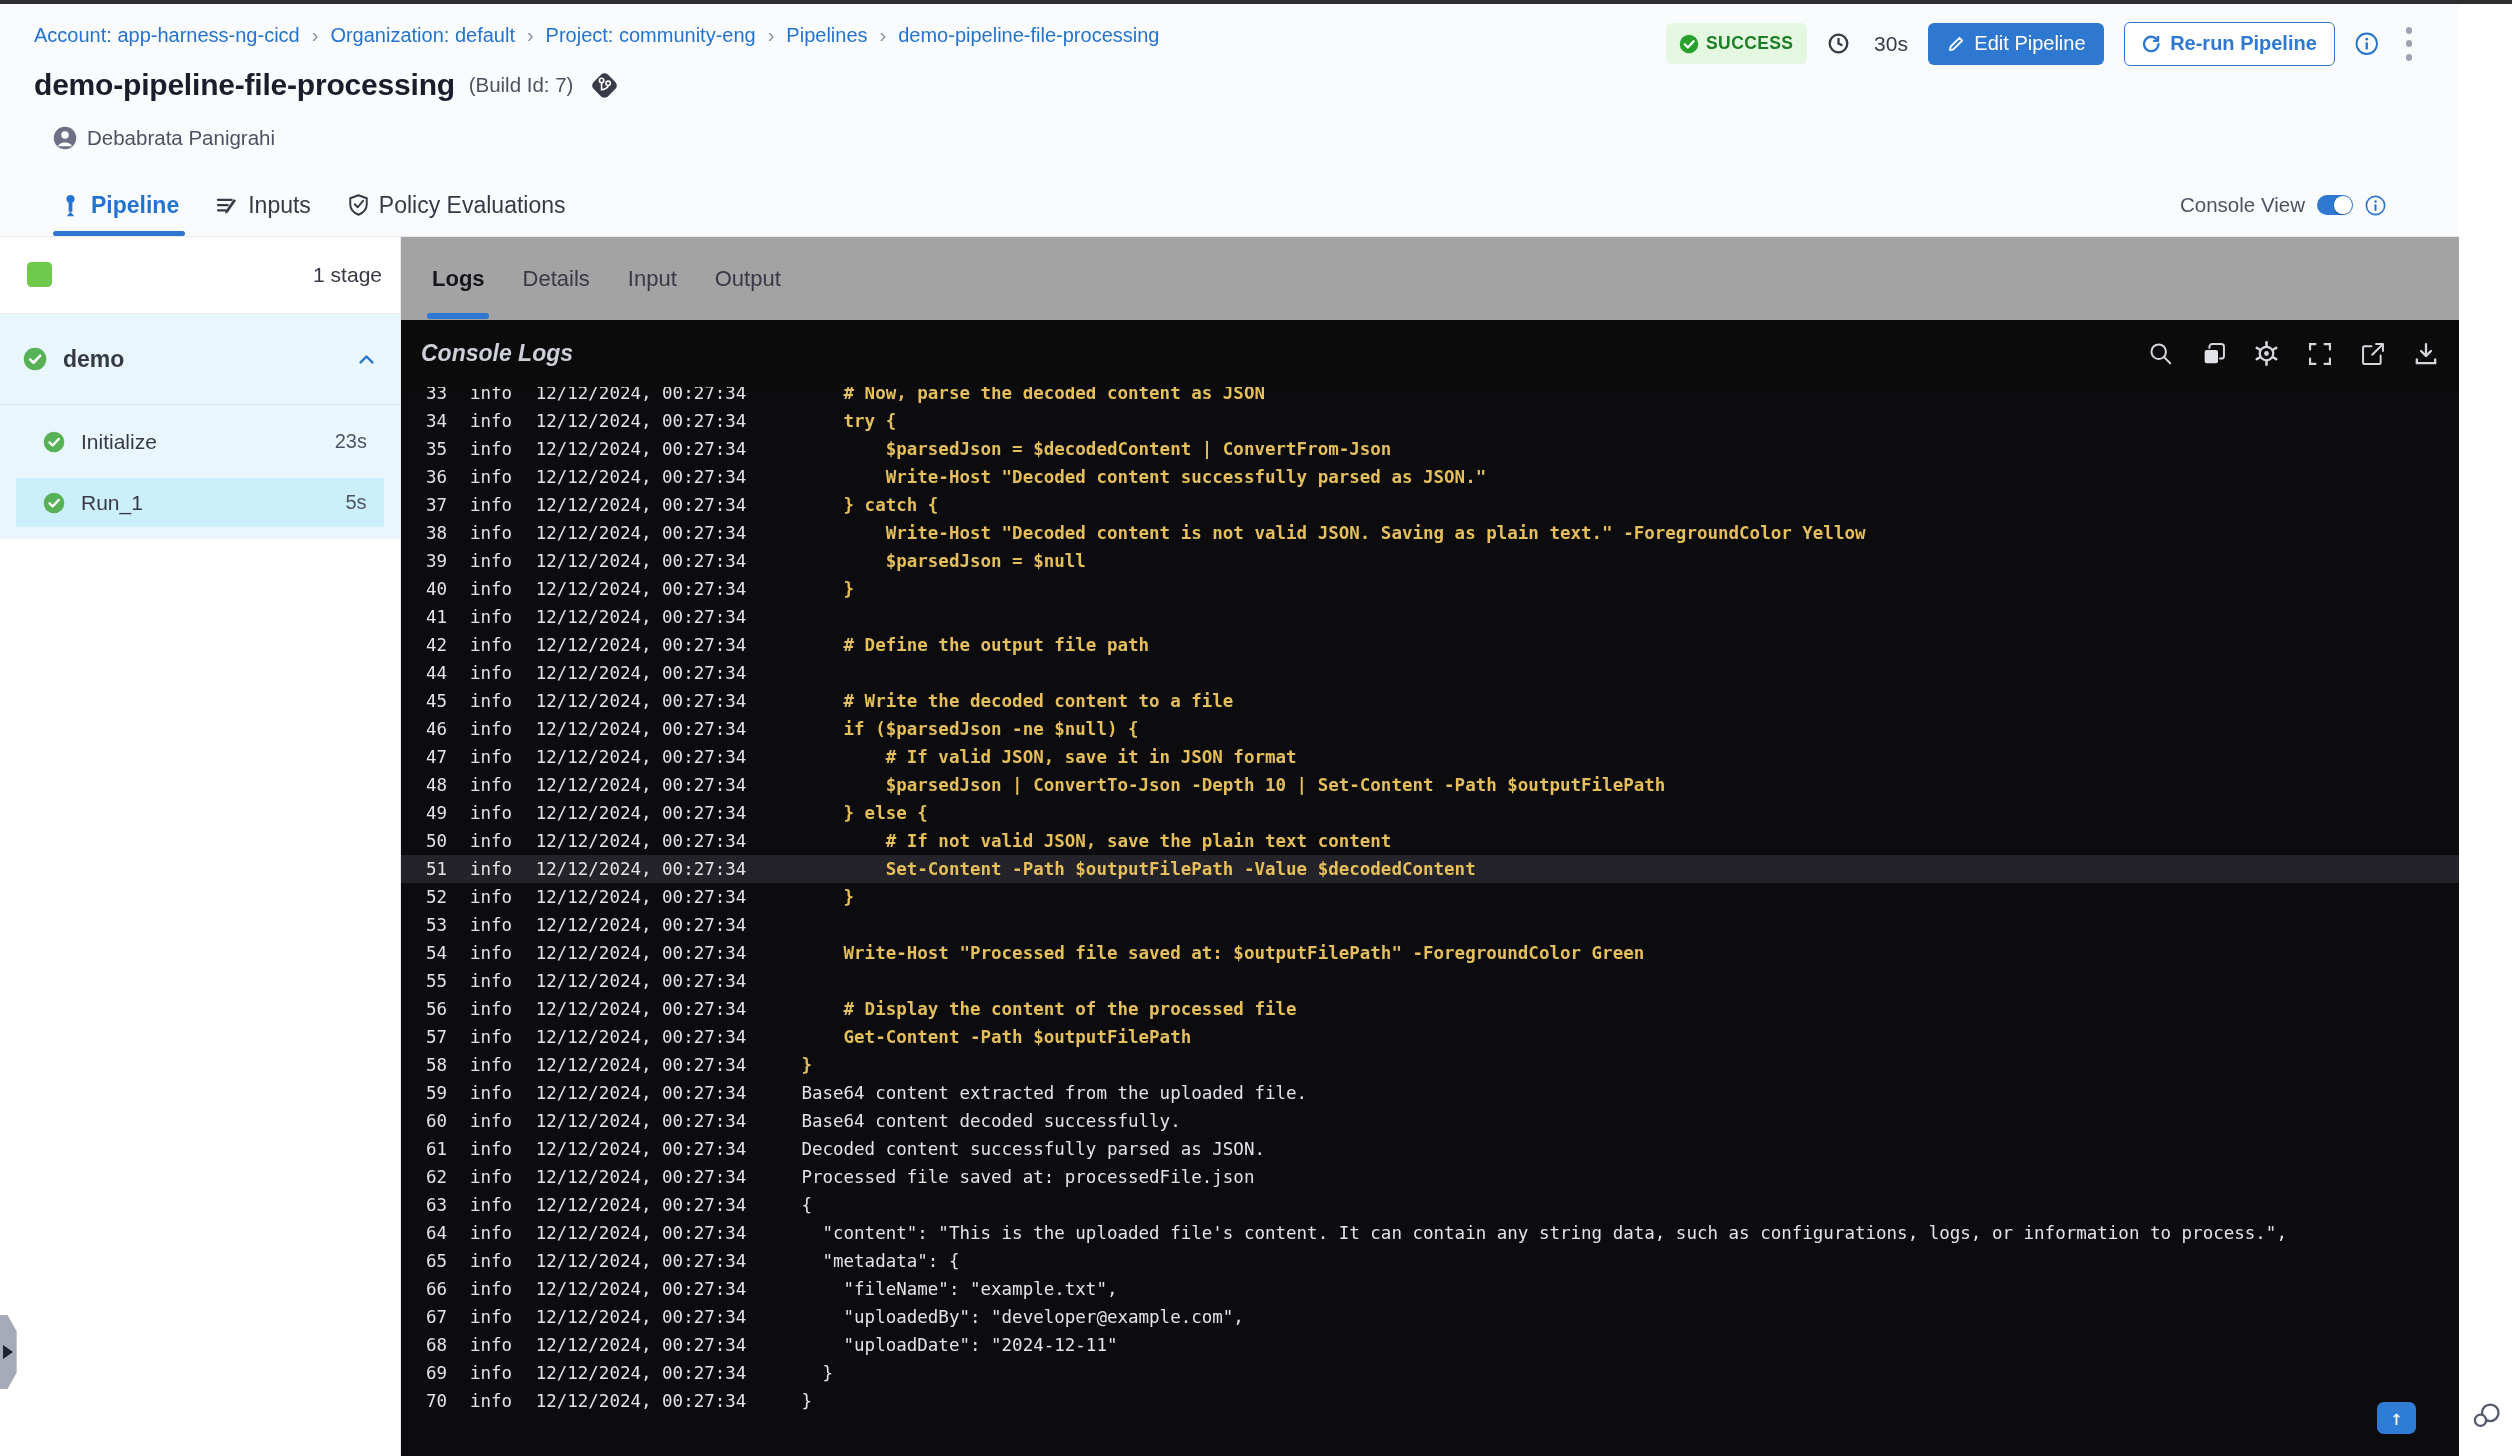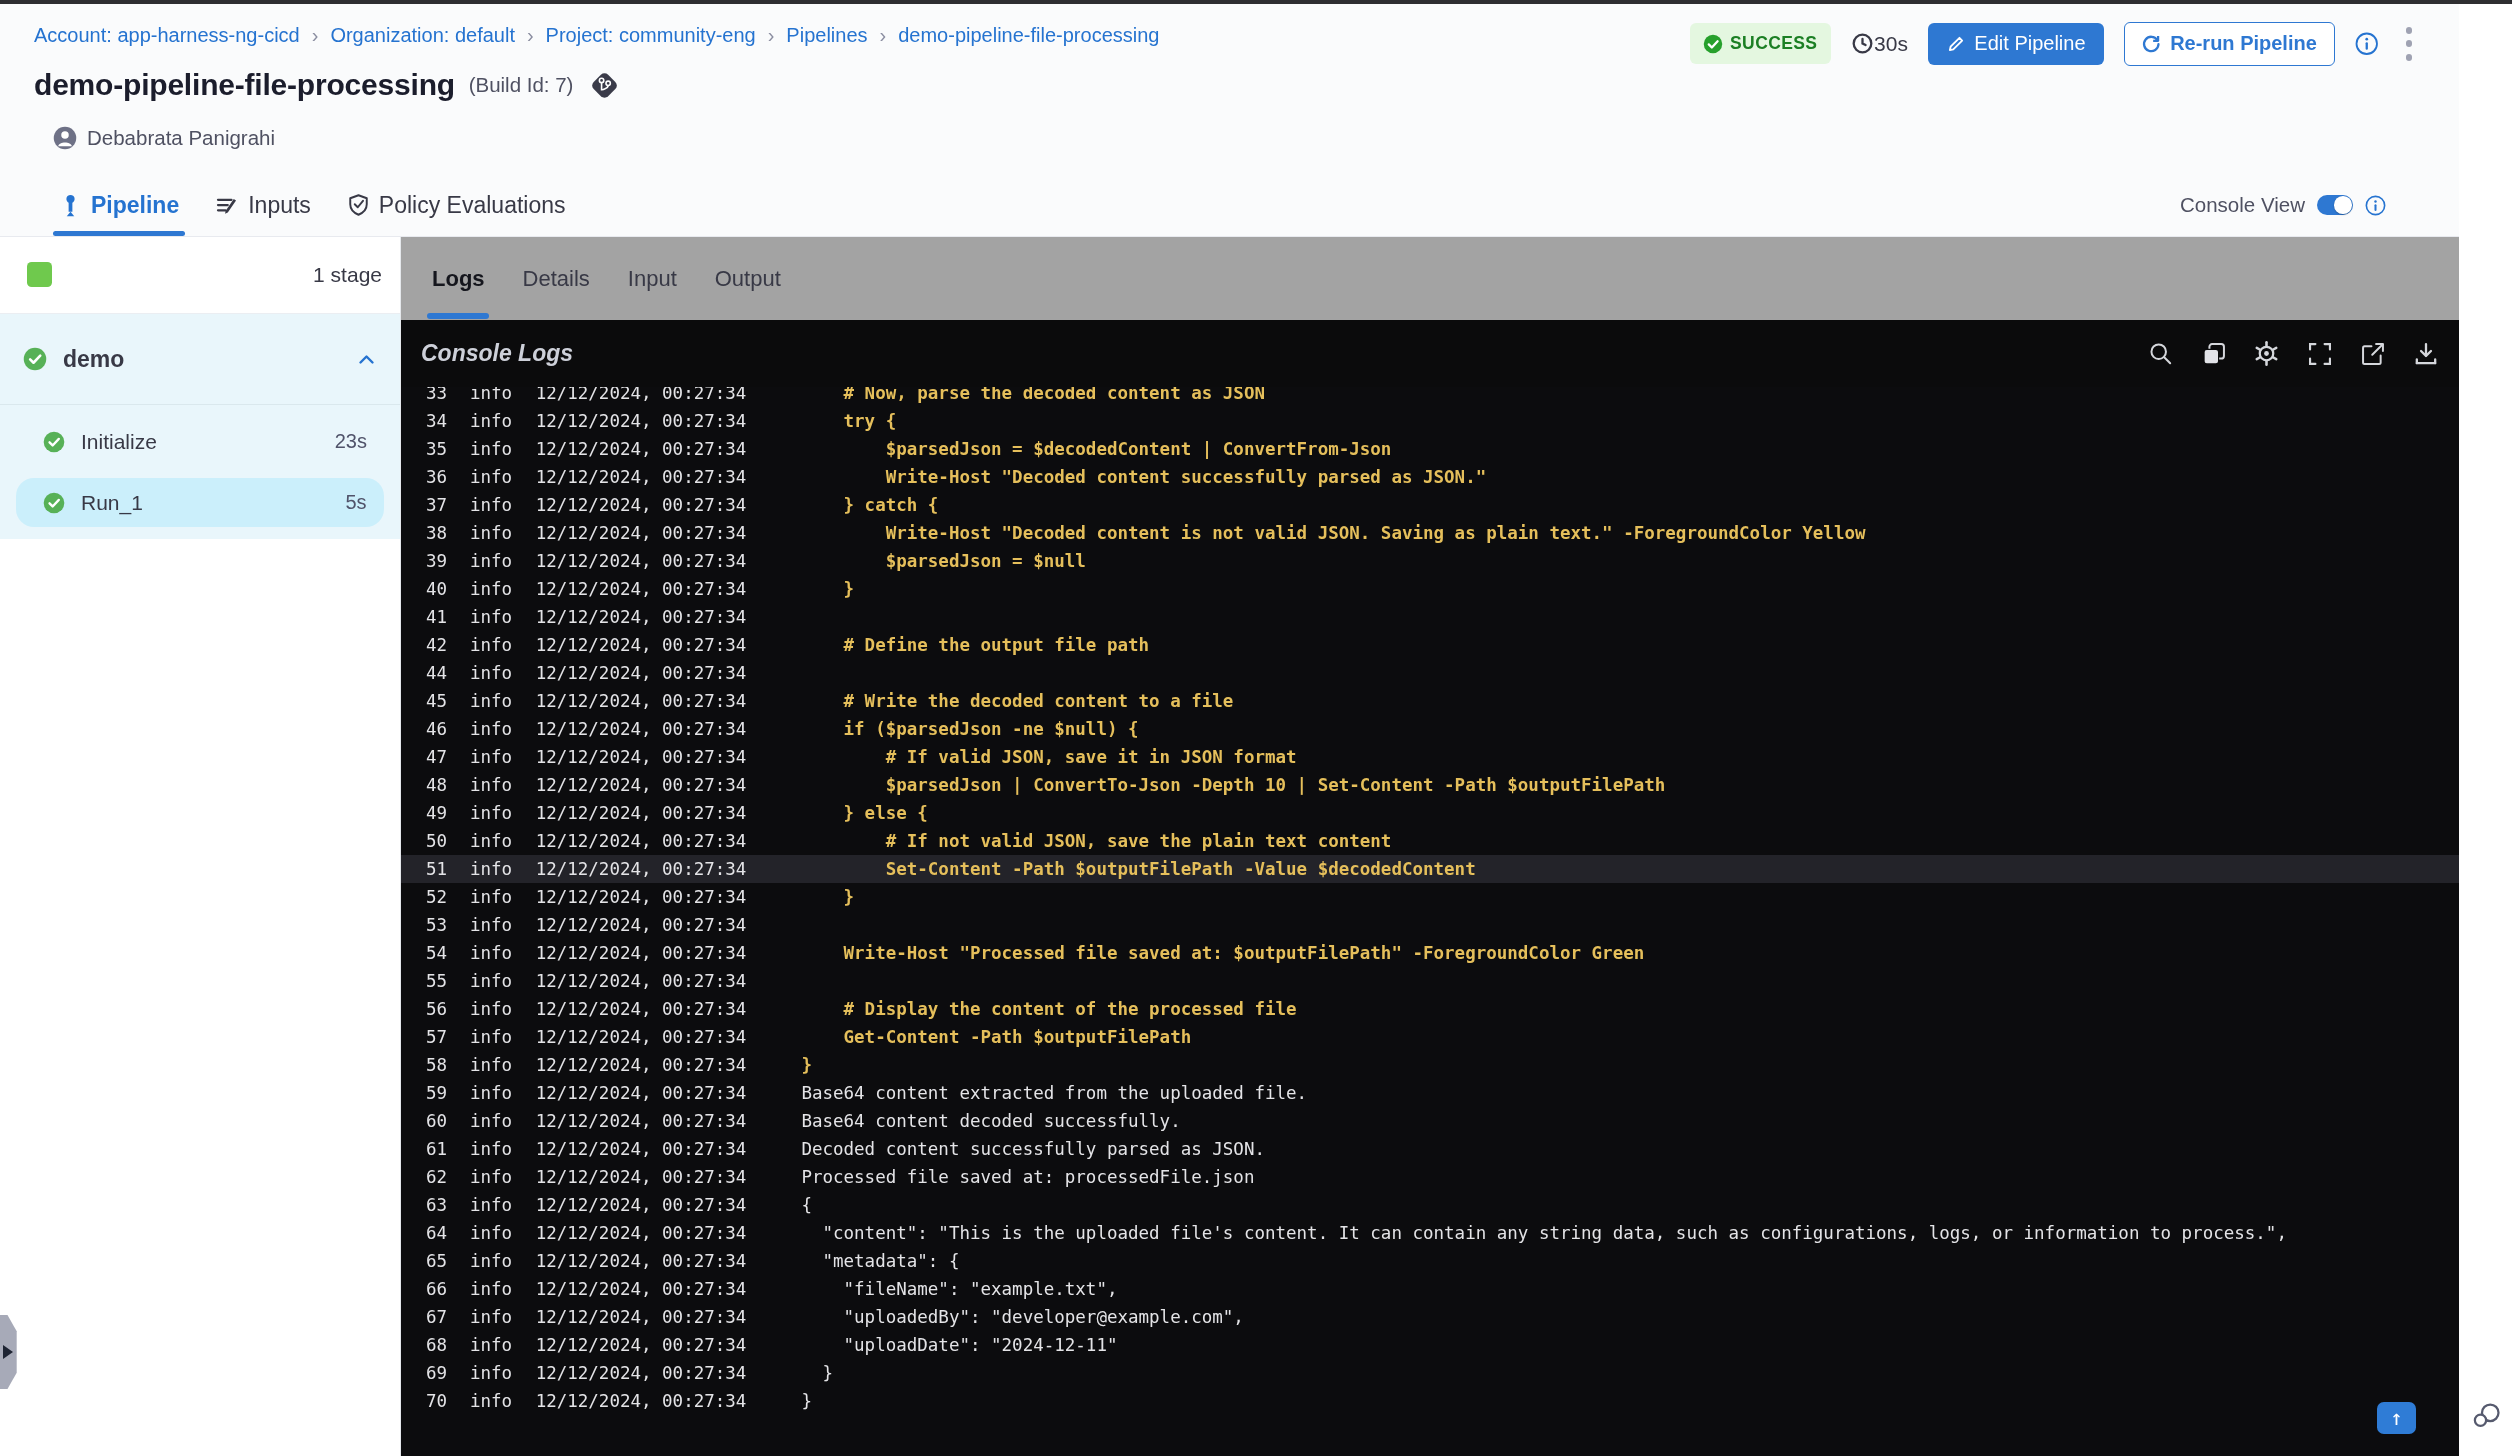--- a/index.html
+++ b/index.html
@@ -15,21 +15,21 @@
   .chat-fab{position:absolute;left:10.6px;bottom:24px;width:33px;height:33px;}
 
   
   .header{position:absolute;top:3.8px;left:0;right:53px;height:170px;border-bottom:0.8px solid #E8EAEF;background:#FAFBFC;}
   .breadcrumb{position:absolute;left:34px;top:20.5px;font-size:20px;display:flex;align-items:flex-end;}
   .crumb{color:#2573D0;text-decoration:none;cursor:pointer;}
   .sep{color:#8A8DA0;margin:0 12px;font-size:20px;}
   .actions{position:absolute;right:39px;top:18px;height:44px;display:flex;align-items:center;gap:20px;}
   .pill{display:flex;align-items:center;gap:6.8px;height:41px;padding:0 13.7px;border-radius:6px;background:#E4F7E0;}
   .pill span{font-size:17.5px;font-weight:700;letter-spacing:0.4px;color:#1C7F24;}
-  .duration{display:flex;align-items:center;gap:0;font-size:21px;color:#383946;}
+  .duration{display:flex;align-items:center;gap:24px;font-size:21px;color:#383946;}
   .btn{display:flex;align-items:center;gap:8.4px;height:42px;border-radius:6px;font-size:20px;cursor:pointer;}
   .btn.primary{background:#2E78D2;color:#FFF;padding:0 18px;}
   .btn.secondary{background:#FFF;color:#2E78D2;border:1.5px solid #2E78D2;padding:0 16.7px;font-weight:600;}
   .kebab{display:flex;flex-direction:column;gap:6.8px;padding:4.6px 7.6px;cursor:pointer;}
   .kebab i{width:6.8px;height:6.8px;border-radius:50%;background:#9FA2B2;}
   .title-row{position:absolute;left:34px;top:64px;display:flex;align-items:center;gap:13.7px;}
   .page-title{font-size:30px;font-weight:700;color:#1B1D2C;letter-spacing:-0.2px;}
   .build-id{font-size:20.5px;color:#4F5162;}
   .user-row{position:absolute;left:53px;top:122px;display:flex;align-items:center;gap:10px;font-size:20.5px;color:#4F5162;}
 
@@ -50,21 +50,21 @@
   .sidebar{width:400px;background:#FFF;border-right:0.8px solid #E5E8EC;position:relative;flex:none;}
   .stage-header{position:relative;height:76px;border-bottom:0.8px solid #EBEEF2;}
   .stage-square{position:absolute;left:27px;top:25px;width:25px;height:25px;border-radius:4.6px;background:#6FC94D;}
   .stage-count{position:absolute;right:18px;top:26px;font-size:21px;color:#383946;}
   .accordion{background:#E9F6FB;padding-bottom:12px;}
   .stage-row{height:90px;display:flex;align-items:center;padding:0 23px;gap:16px;border-bottom:0.8px solid #DAE8ED;cursor:pointer;}
   .stage-name{font-size:23px;font-weight:600;color:#383946;}
   .stage-row .chev{margin-left:auto;}
   .step-row{height:73px;display:flex;align-items:center;padding:0 33px 0 43px;gap:16px;font-size:21px;color:#383946;cursor:pointer;}
   .step-row .dur{margin-left:auto;font-size:20px;color:#50536A;}
-  .step-row.selected{height:49px;margin:0 16px;padding:0 17.5px 0 27px;background:#CBEFFB;border-radius:18px;}
+  .step-row.selected{height:49px;margin:0 16px;padding:0 17.5px 0 27px;background:#CBEFFB;border-radius:2px;}
   .expander{position:absolute;left:0;bottom:68px;width:16.7px;height:74px;background:#A7AAB8;cursor:pointer;
     clip-path:polygon(0 0,45% 0,100% 22%,100% 78%,45% 100%,0 100%);}
   .expander i{position:absolute;left:3px;top:30px;width:0;height:0;border-left:10px solid #1E2433;border-top:7.6px solid transparent;border-bottom:7.6px solid transparent;}
 
   
   .console{flex:1;display:flex;flex-direction:column;min-width:0;}
   .ctabs{height:83px;background:#a3a3a3;display:flex;align-items:center;padding-left:31px;gap:38px;flex:none;}
   .ctab{position:relative;height:100%;display:flex;align-items:center;font-size:22px;color:#383946;cursor:pointer;}
   .ctab.active{font-weight:700;color:#15161D;}
   .ctab.active .underline{position:absolute;left:-4.6px;right:-4.6px;bottom:1.5px;height:5.3px;border-radius:4.6px;background:#2E78D2;}

